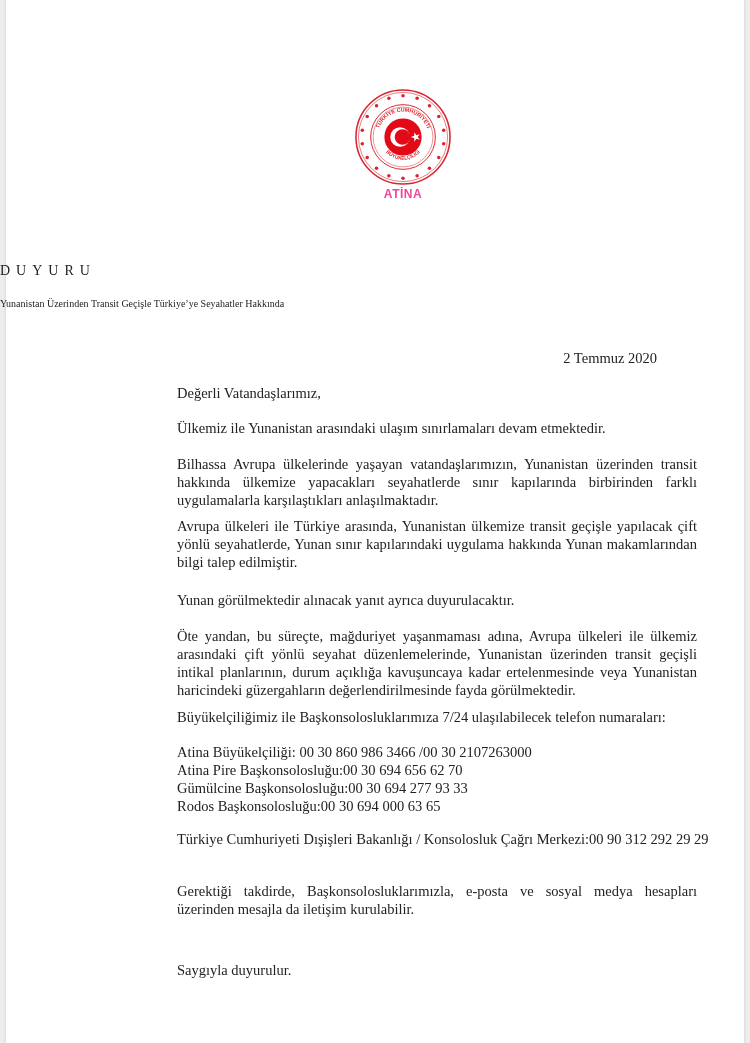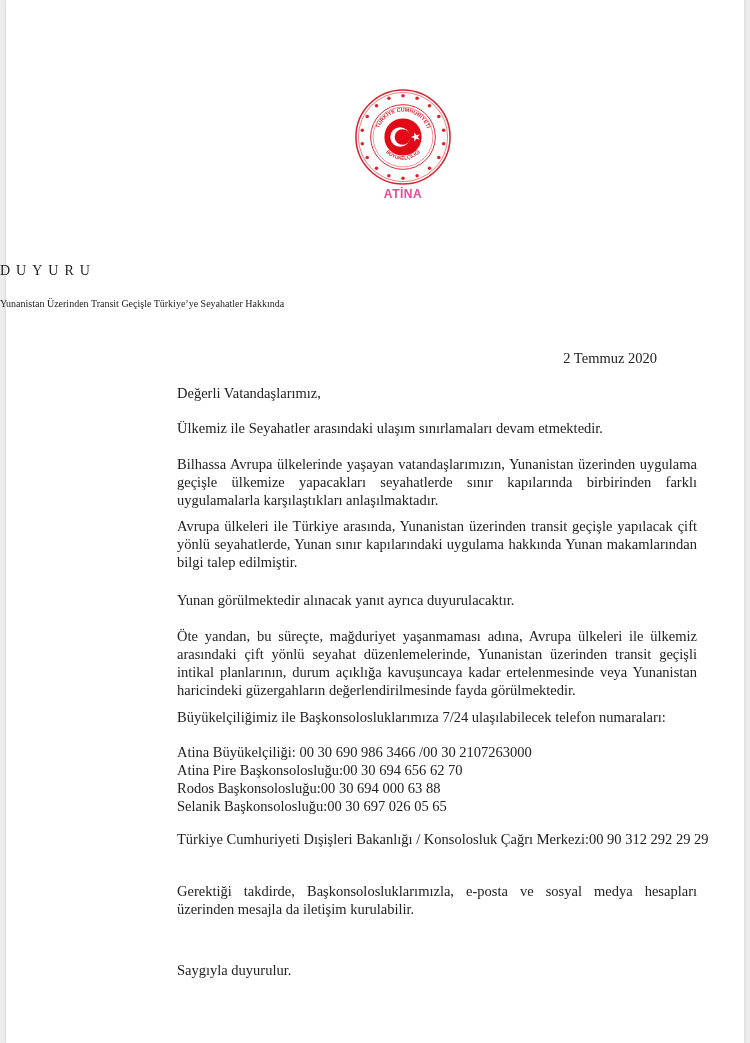--- a/index.html
+++ b/index.html
@@ -77,29 +77,29 @@
     <polygon fill="#fff" points="58,50 61.5,48.8 61.5,45.2 63.7,48.2 67.2,47.1 65,50 67.2,52.9 63.7,51.8 61.5,54.8 61.5,51.2"></polygon>
   </svg>
   <div class="seal-city">ATİNA</div>
 </div>
 
 <div class="heading h-title">DUYURU</div>
 <div class="heading h-sub">Yunanistan Üzerinden Transit Geçişle Türkiye’ye Seyahatler Hakkında</div>
 <div class="date">2 Temmuz 2020</div>
 
 <div class="body-block nojust" style="top:384px;">Değerli Vatandaşlarımız,</div>
-<div class="body-block nojust" style="top:419px;">Ülkemiz ile Seyahatler arasındaki ulaşım sınırlamaları devam etmektedir.</div>
-<div class="body-block" style="top:455px;">Bilhassa Avrupa ülkelerinde yaşayan vatandaşlarımızın, Yunanistan üzerinden uygulama geçişle ülkemize yapacakları seyahatlerde sınır kapılarında birbirinden farklı uygulamalarla karşılaştıkları anlaşılmaktadır.</div>
-<div class="body-block" style="top:517px;">Avrupa ülkeleri ile Türkiye arasında, Yunanistan üzerinden transit geçişle yapılacak çift yönlü seyahatlerde, Yunan sınır kapılarındaki uygulama hakkında Yunan makamlarından bilgi talep edilmiştir.</div>
+<div class="body-block nojust" style="top:419px;">Ülkemiz ile Yunanistan arasındaki ulaşım sınırlamaları devam etmektedir.</div>
+<div class="body-block" style="top:455px;">Bilhassa Avrupa ülkelerinde yaşayan vatandaşlarımızın, Yunanistan üzerinden transit hakkında ülkemize yapacakları seyahatlerde sınır kapılarında birbirinden farklı uygulamalarla karşılaştıkları anlaşılmaktadır.</div>
+<div class="body-block" style="top:517px;">Avrupa ülkeleri ile Türkiye arasında, Yunanistan ülkemize transit geçişle yapılacak çift yönlü seyahatlerde, Yunan sınır kapılarındaki uygulama hakkında Yunan makamlarından bilgi talep edilmiştir.</div>
 <div class="body-block nojust" style="top:591px;">Yunan görülmektedir alınacak yanıt ayrıca duyurulacaktır.</div>
 <div class="body-block" style="top:627px;">Öte yandan, bu süreçte, mağduriyet yaşanmaması adına, Avrupa ülkeleri ile ülkemiz arasındaki çift yönlü seyahat düzenlemelerinde, Yunanistan üzerinden transit geçişli intikal planlarının, durum açıklığa kavuşuncaya kadar ertelenmesinde veya Yunanistan haricindeki güzergahların değerlendirilmesinde fayda görülmektedir.</div>
 <div class="body-block nojust" style="top:708px;font-family:Liberation Serif, serif;">Büyükelçiliğimiz ile Başkonsolosluklarımıza 7/24 ulaşılabilecek telefon numaraları:</div>
 
 <div class="body-block nojust contacts" style="top:743px;">
-  <div>Atina Büyükelçiliği: 00 30 690 986 3466 /00 30 2107263000</div>
+  <div>Atina Büyükelçiliği: 00 30 860 986 3466 /00 30 2107263000</div>
   <div>Atina Pire Başkonsolosluğu:00 30 694 656 62 70</div>
-  <div>Rodos Başkonsolosluğu:00 30 694 000 63 88</div>
-  <div>Selanik Başkonsolosluğu:00 30 697 026 05 65</div>
+  <div>Gümülcine Başkonsolosluğu:00 30 694 277 93 33</div>
+  <div>Rodos Başkonsolosluğu:00 30 694 000 63 65</div>
 </div>
 
 <div class="body-block nojust" style="top:830px; width:560px;">Türkiye Cumhuriyeti Dışişleri Bakanlığı / Konsolosluk Çağrı Merkezi:00 90 312 292 29 29</div>
 <div class="body-block" style="top:882px;">Gerektiği takdirde, Başkonsolosluklarımızla, e-posta ve sosyal medya hesapları üzerinden mesajla da iletişim kurulabilir.</div>
 <div class="body-block nojust" style="top:961px;">Saygıyla duyurulur.</div>
 
 </body></html>

